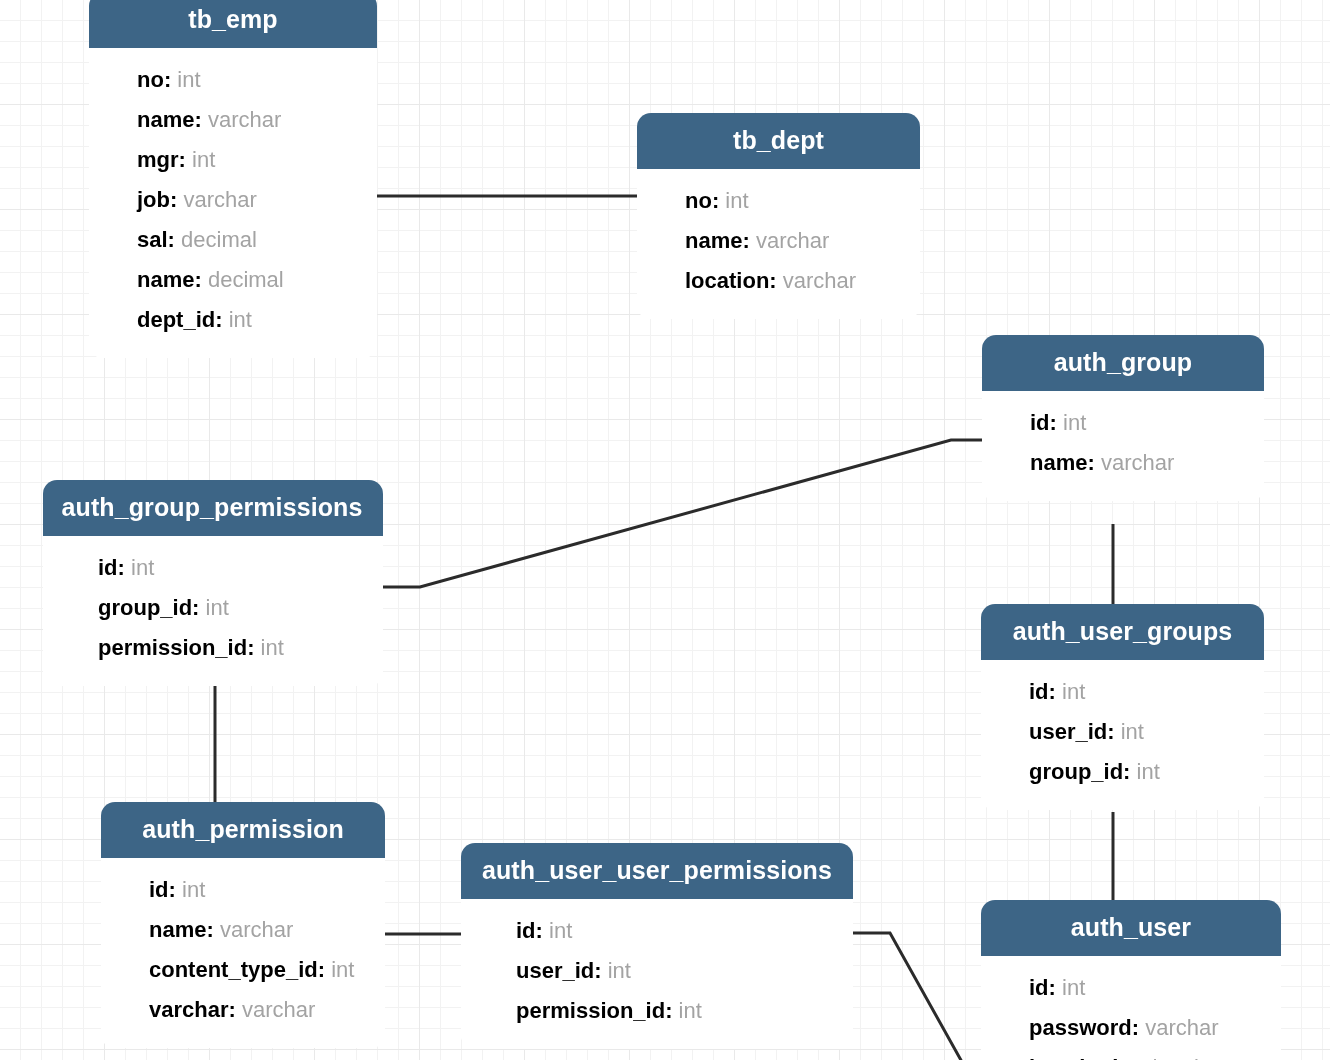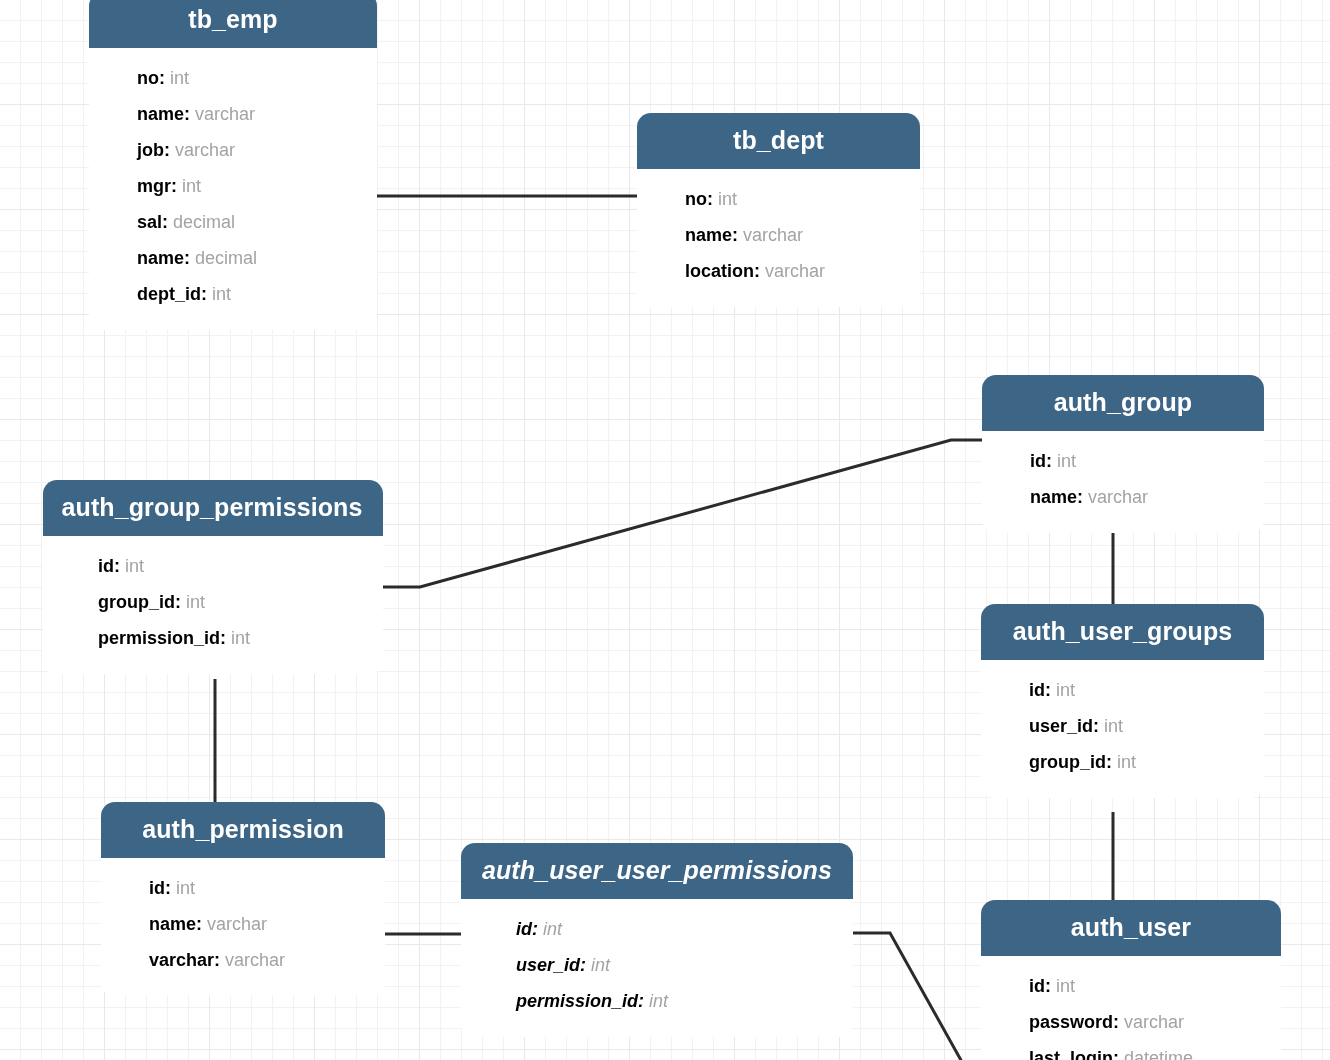--- a/index.html
+++ b/index.html
@@ -63,45 +63,45 @@
     letter-spacing: 0.1px;
     white-space: nowrap;
   }
 
   .entity-body {
     background: #ffffff;
     padding: 12px 0 18px 0;
   }
 
   .field-row {
-    font-size: 18px;
+    font-size: 22px;
     line-height: 1;
     padding: 9px 16px 9px 48px;
     white-space: nowrap;
     color: #000000;
     font-weight: bold;
   }
 
   .field-row .ftype {
     color: #a3a3a3;
     font-weight: normal;
   }
   .field-row .fcolon {
     color: #000000;
     font-weight: bold;
   }
 
   
   #ent-tb_emp         { left: 89px;  top: -8px;  width: 288px; }
   #ent-tb_dept        { left: 637px; top: 113px; width: 283px; }
-  #ent-auth_group     { left: 982px; top: 375px; width: 282px; }
+  #ent-auth_group     { left: 982px; top: 335px; width: 282px; }
   #ent-auth_group_permissions { left: 43px; top: 480px; width: 340px; }
   #ent-auth_user_groups { left: 981px; top: 604px; width: 283px; }
   #ent-auth_permission  { left: 101px;  top: 802px; width: 284px; }
-  #ent-auth_user_user_permissions { left: 461px; top: 843px; width: 392px; font-style: italic; }
+  #ent-auth_user_user_permissions { left: 461px; top: 843px; width: 392px; }
   #ent-auth_user      { left: 981px; top: 900px; width: 300px; }
 
   #ent-auth_group_permissions .field-row { padding-left: 55px; }
   #ent-auth_group_permissions .entity-header { padding-left: 10px; padding-right: 12px; }
   #ent-auth_user_user_permissions .field-row { padding-left: 55px; }
 </style>
 </head>
 <body>
 
 <div id="canvas">
@@ -116,22 +116,22 @@
       <polyline points="371,934 461,934"></polyline>
       <polyline points="853,933 890,933 962,1062"></polyline>
     </g>
   </svg>
 
   <div class="entity" id="ent-tb_emp">
     <div class="entity-header">tb_emp</div>
     <div class="entity-body">
       <div class="field-row"><span>no</span><span class="fcolon">: </span><span class="ftype">int</span></div>
       <div class="field-row"><span>name</span><span class="fcolon">: </span><span class="ftype">varchar</span></div>
+      <div class="field-row"><span>mgr</span><span class="fcolon">: </span><span class="ftype">int</span></div>
       <div class="field-row"><span>job</span><span class="fcolon">: </span><span class="ftype">varchar</span></div>
-      <div class="field-row"><span>mgr</span><span class="fcolon">: </span><span class="ftype">int</span></div>
       <div class="field-row"><span>sal</span><span class="fcolon">: </span><span class="ftype">decimal</span></div>
       <div class="field-row"><span>name</span><span class="fcolon">: </span><span class="ftype">decimal</span></div>
       <div class="field-row"><span>dept_id</span><span class="fcolon">: </span><span class="ftype">int</span></div>
     </div>
   </div>
 
   <div class="entity" id="ent-tb_dept">
     <div class="entity-header">tb_dept</div>
     <div class="entity-body">
       <div class="field-row"><span>no</span><span class="fcolon">: </span><span class="ftype">int</span></div>
@@ -164,20 +164,21 @@
       <div class="field-row"><span>user_id</span><span class="fcolon">: </span><span class="ftype">int</span></div>
       <div class="field-row"><span>group_id</span><span class="fcolon">: </span><span class="ftype">int</span></div>
     </div>
   </div>
 
   <div class="entity" id="ent-auth_permission">
     <div class="entity-header">auth_permission</div>
     <div class="entity-body">
       <div class="field-row"><span>id</span><span class="fcolon">: </span><span class="ftype">int</span></div>
       <div class="field-row"><span>name</span><span class="fcolon">: </span><span class="ftype">varchar</span></div>
+      <div class="field-row"><span>content_type_id</span><span class="fcolon">: </span><span class="ftype">int</span></div>
       <div class="field-row"><span>varchar</span><span class="fcolon">: </span><span class="ftype">varchar</span></div>
     </div>
   </div>
 
   <div class="entity" id="ent-auth_user_user_permissions">
     <div class="entity-header">auth_user_user_permissions</div>
     <div class="entity-body">
       <div class="field-row"><span>id</span><span class="fcolon">: </span><span class="ftype">int</span></div>
       <div class="field-row"><span>user_id</span><span class="fcolon">: </span><span class="ftype">int</span></div>
       <div class="field-row"><span>permission_id</span><span class="fcolon">: </span><span class="ftype">int</span></div>

